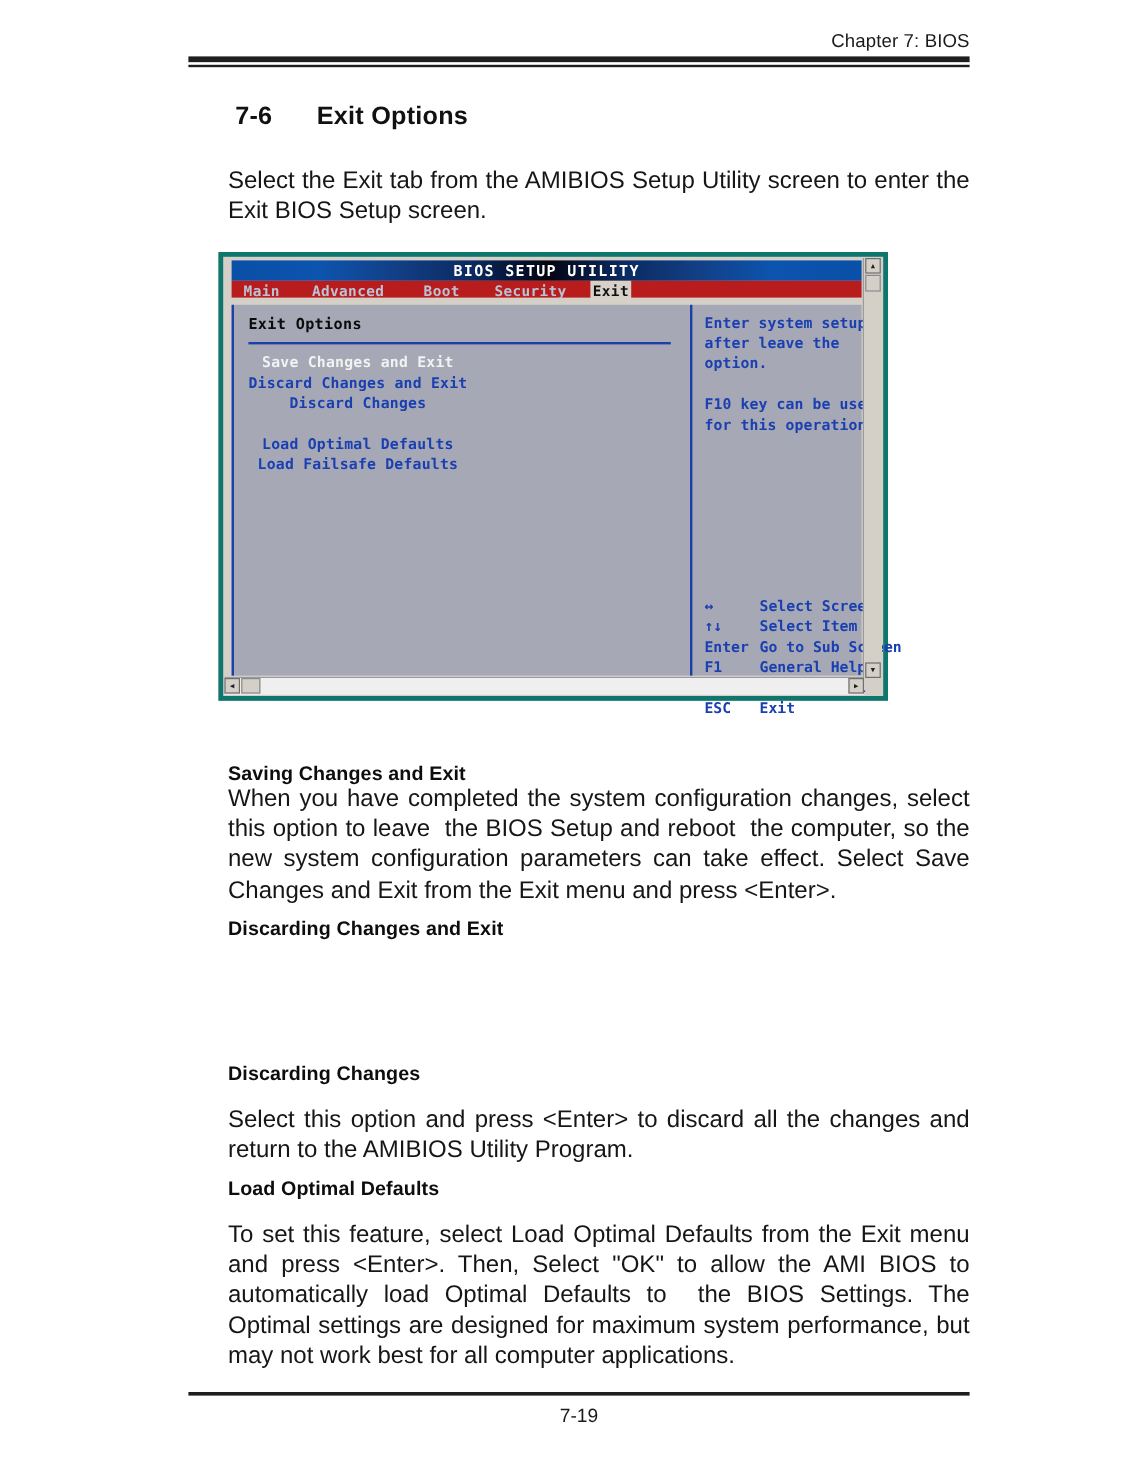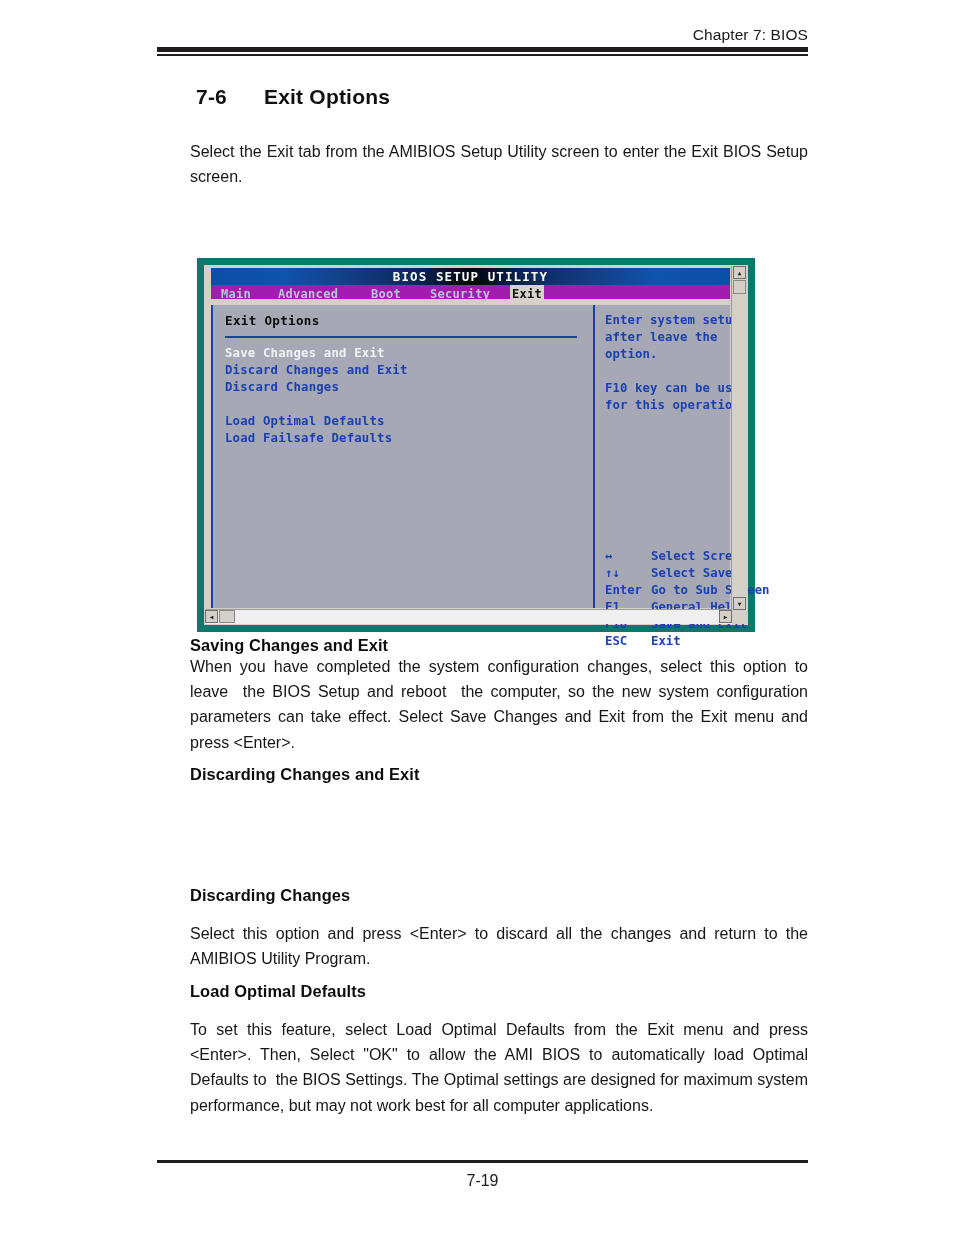--- a/index.html
+++ b/index.html
@@ -75,21 +75,21 @@
   }
 
   
   .body-col {
     position: absolute;
     left: 190px;
     width: 618px;
   }
   p.body {
     margin: 0;
-    font-size: 16px;
+    font-size: 20px;
     line-height: 25.2px;
     text-align: justify;
     color: #161616;
     white-space: pre-wrap;
   }
   h3.sub {
     margin: 0;
     font-size: 16.4px;
     font-weight: bold;
     color: #0d0d0d;
@@ -102,29 +102,28 @@
   .sub2       { top: 765px; }
   .para2      { top: 801px; }
   .sub3       { top: 886px; }
   .para3      { top: 921px; }
   .sub4       { top: 982px; }
   .para4      { top: 1017px; }
 
   
   .bios-figure {
     position: absolute;
-    left: 197px;
+    left: 182px;
     top: 210px;
     width: 558px;
     height: 374px;
     background: #d4d0c8;
-    border: 7px solid #0f766e;
+    border: 4px solid #0f766e;
     box-sizing: border-box;
     font-family: "DejaVu Sans Mono", "Liberation Mono", monospace;
-    margin-top: 48px;
   }
 
   
   .bios-titlebar {
     position: absolute;
     left: 7px;
     top: 3px;
     right: 18px;
     height: 17px;
     background: linear-gradient(to right,
@@ -152,21 +151,21 @@
     letter-spacing: 1.1px;
   }
 
   
   .bios-tabbar {
     position: absolute;
     left: 7px;
     top: 20px;
     right: 18px;
     height: 14px;
-    background: #a21caf;
+    background: #b91c1c;
     text-align: center;
   }
   .bios-tab {
     position: absolute;
     top: 0;
     height: 18px;
     line-height: 18px;
     font-size: 12px;
     color: #b9c4d6;
     font-weight: bold;
@@ -218,20 +217,21 @@
     top: 31px;
     width: 352px;
     height: 2px;
     background: #1c3faa;
   }
 
   .bios-menu {
     position: absolute;
     left: 12px;
     top: 40px;
+    text-align: center;
   }
   .bios-menu-item {
     font-size: 12.3px;
     font-weight: bold;
     line-height: 17px;
     color: #1a3fb0;
     letter-spacing: 0.2px;
     white-space: pre;
   }
   .bios-menu-item.selected {
@@ -418,21 +418,21 @@
         <div class="bios-help-line">Enter system setup</div>
         <div class="bios-help-line">after leave the</div>
         <div class="bios-help-line">option.</div>
         <div class="bios-help-gap"></div>
         <div class="bios-help-line">F10 key can be used</div>
         <div class="bios-help-line">for this operation.</div>
       </div>
 
       <div class="bios-legend">
         <div class="bios-legend-row"><span class="bios-legend-key">↔</span><span>Select Screen</span></div>
-        <div class="bios-legend-row"><span class="bios-legend-key">↑↓</span><span>Select Save</span></div>
+        <div class="bios-legend-row"><span class="bios-legend-key">↑↓</span><span>Select Item</span></div>
         <div class="bios-legend-row"><span class="bios-legend-key">Enter</span><span>Go to Sub Screen</span></div>
         <div class="bios-legend-row"><span class="bios-legend-key">F1</span><span>General Help</span></div>
         <div class="bios-legend-row"><span class="bios-legend-key">F10</span><span>Save and Exit</span></div>
         <div class="bios-legend-row"><span class="bios-legend-key">ESC</span><span>Exit</span></div>
       </div>
     </div>
 
     <div class="sb-vert">
       <div class="sb-btn up">▲</div>
       <div class="sb-thumb"></div>

